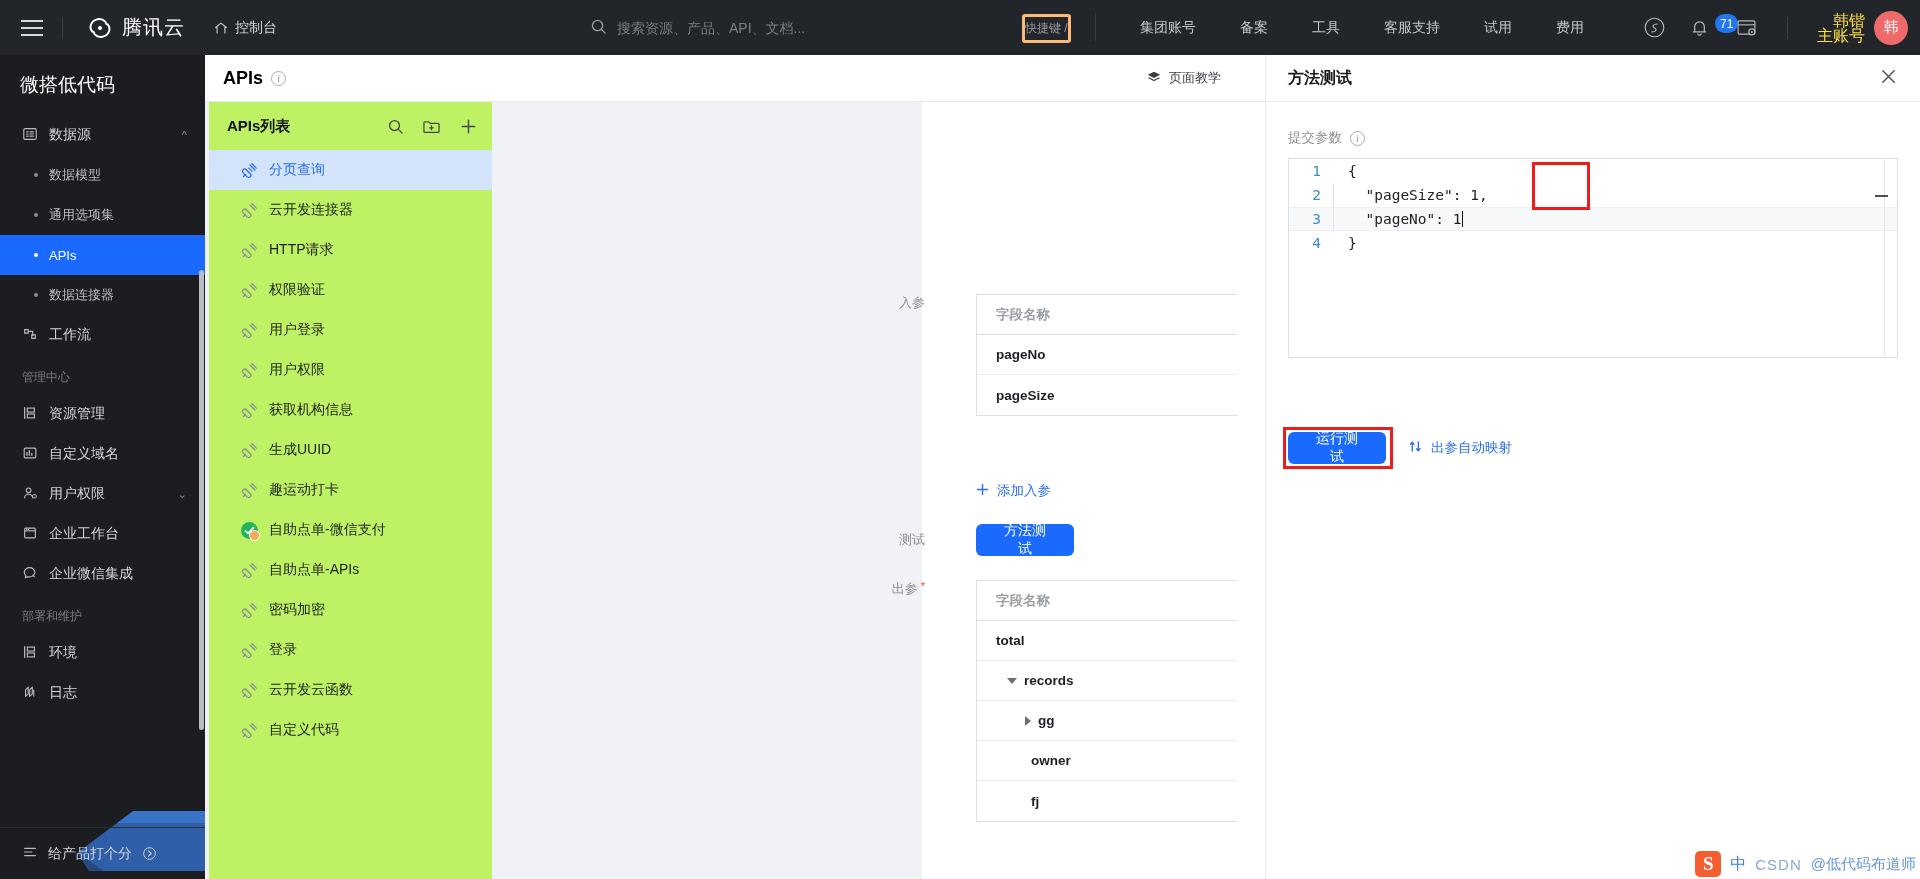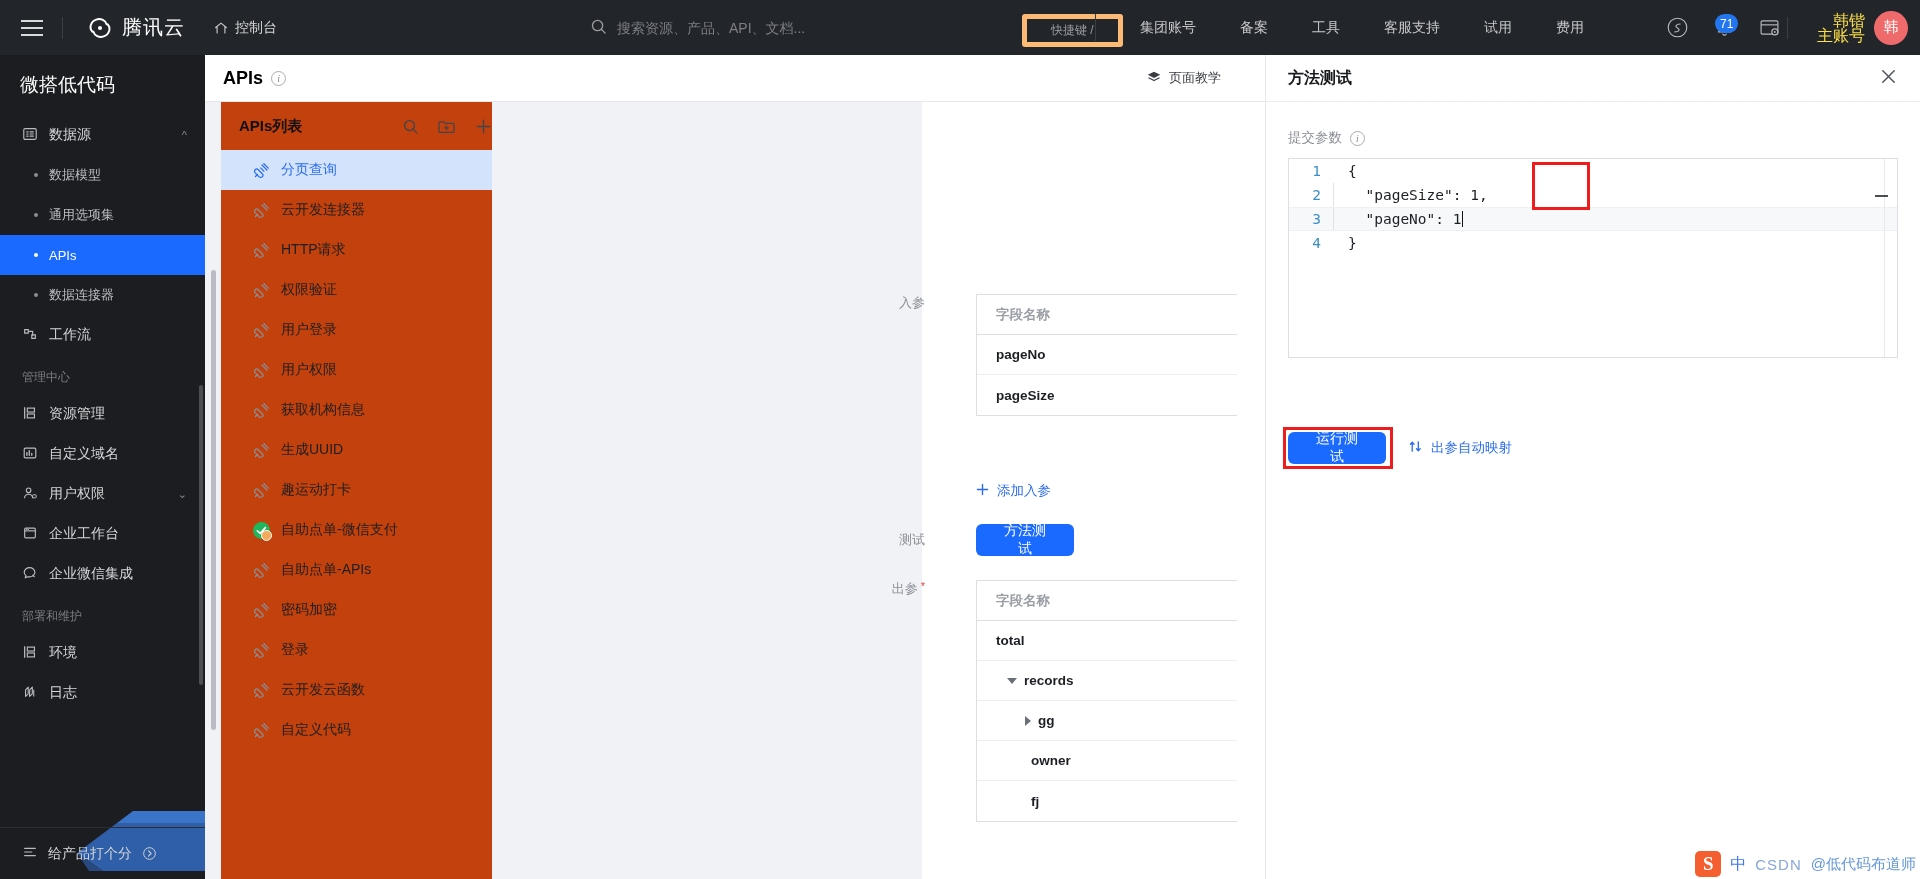--- a/index.html
+++ b/index.html
@@ -33,30 +33,30 @@
     position: absolute; left: 590px; top: 0; height: 55px;
     display: flex; align-items: center; gap: 10px; color: #85878b; font-size: 14px;
   }
   .tb-search input {
     background: transparent; border: 0; outline: 0; color: #c9cacc;
     font-size: 14px; width: 260px; font-family: inherit;
   }
   .tb-search input::placeholder { color: #7c7e83; }
   .tb-kbd {
     position: absolute; left: 1022px; top: 14px;
-    border: 5px solid #fdba74; border-radius: 3px;
-    padding: 3px 24px; font-size: 12px; color: #9a9ca0;
+    border: 3px solid #fdba74; border-radius: 3px;
+    padding: 3px 0; font-size: 12px; color: #9a9ca0;
   }
   .tb-vdiv { position: absolute; left: 1095px; top: 14px; width:1px; height:27px; background:#3a3d43; }
   .tb-nav { position: absolute; left: 1118px; top: 0; height: 55px; display: flex; align-items: center; }
   .tb-nav a {
     color: #c6c7ca; font-size: 14px; text-decoration: none; padding: 0 22px; cursor: pointer;
   }
   .tb-right { position: absolute; right: 0; top: 0; height: 55px; display: flex; align-items: center; }
-  .tb-icon { width: 46px; height: 43px; display: flex; align-items: center; justify-content: flex-end; cursor: pointer; position: relative; }
+  .tb-icon { width: 46px; height: 43px; display: flex; align-items: center; justify-content: flex-start; cursor: pointer; position: relative; }
   .badge {
     position: absolute; top: 8px; left: 26px; min-width: 22px; height: 19px;
     background: #2277f0; color: #fff; border-radius: 10px; font-size: 12px;
     display: flex; align-items: center; justify-content: center; padding: 0 5px;
   }
   .tb-user { display: flex; align-items: center; gap: 9px; margin: 0 12px 0 14px; cursor: pointer; }
   .tb-user-txt { font-size: 16px; line-height: 15px; color: #fde047; text-align: right; margin-left: 9px; }
   .avatar {
     width: 34px; height: 34px; border-radius: 50%; background: #ef6b6b; color: #fff;
     display: flex; align-items: center; justify-content: center; font-size: 15px;
@@ -99,21 +99,21 @@
     width: 15px; height: 15px; border: 1px solid #a9acb2; border-radius: 50%; color: #8a8d93;
     font-size: 10px; display: inline-flex; align-items: center; justify-content: center;
     margin-left: 8px; font-style: italic; font-family: "Liberation Serif", serif;
   }
   .page-tutorial {
     margin-left: auto; margin-right: 44px; display: flex; align-items: center; gap: 7px;
     font-size: 13px; color: #3a3d42; cursor: pointer;
   }
 
   
-  .apilist { position: absolute; left: 16px; top: 47px; width: 287px; height: 777px; background: #c2410c; border-right: 1px solid #4d7c0f; }
+  .apilist { position: absolute; left: 4px; top: 47px; width: 287px; height: 777px; background: #bef264; border-right: 4px solid #4d7c0f; }
   .al-head { height: 48px; display: flex; align-items: center; padding: 0 14px 0 18px; }
   .al-head .t { font-size: 15px; font-weight: bold; color: #111; }
   .al-acts { margin-left: auto; display: flex; align-items: center; gap: 18px; color: #41454b; }
   .al-acts span { cursor: pointer; display: flex; }
   .al-item {
     height: 40px; display: flex; align-items: center; gap: 11px; padding-left: 32px;
     font-size: 14px; color: #1c1f23; cursor: pointer;
   }
   .al-item.active { background: #d3e3fb; color: #2a6cf0; }
   .plug { width: 17px; height: 17px; flex: none; }

